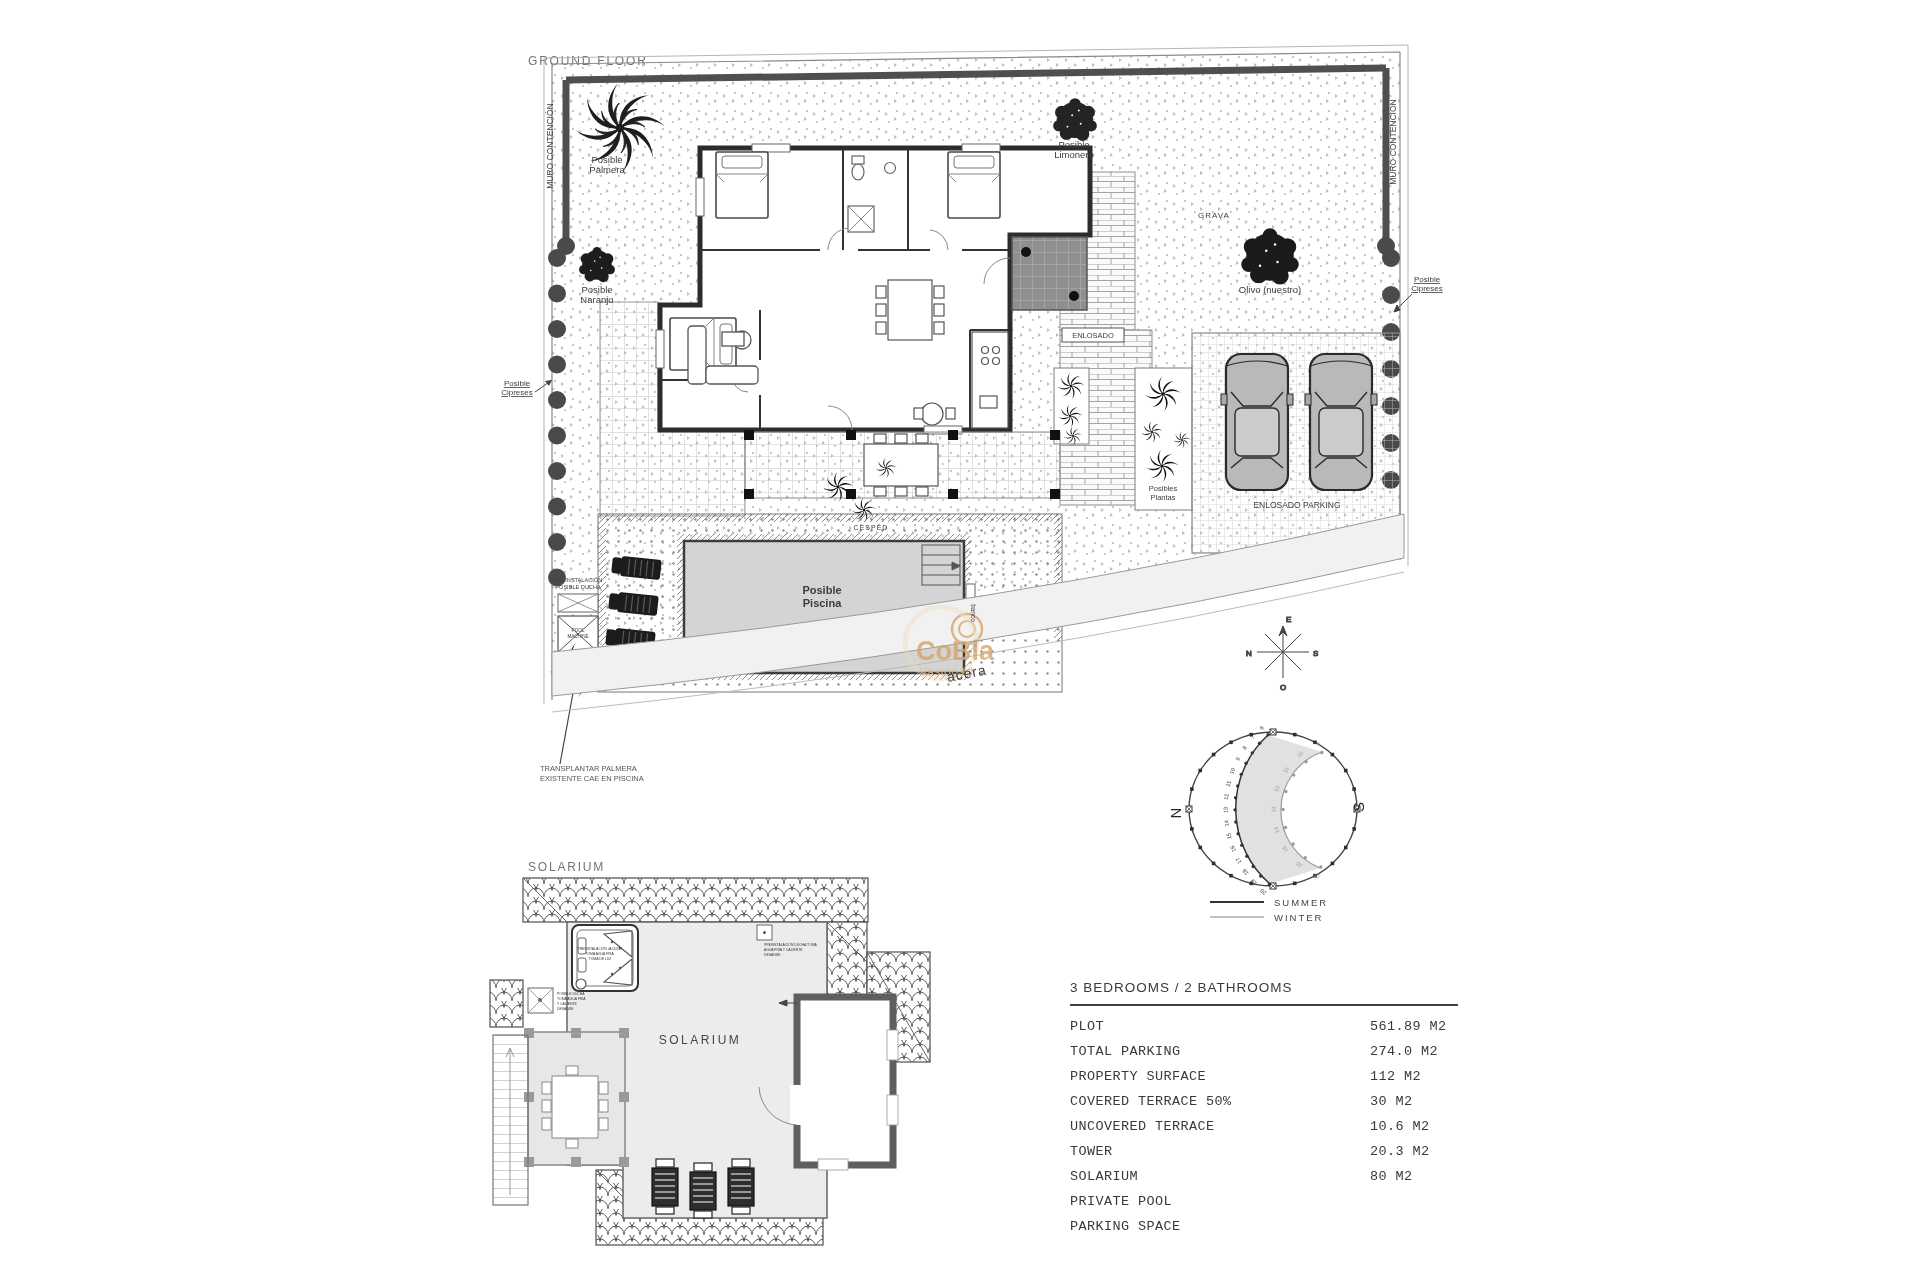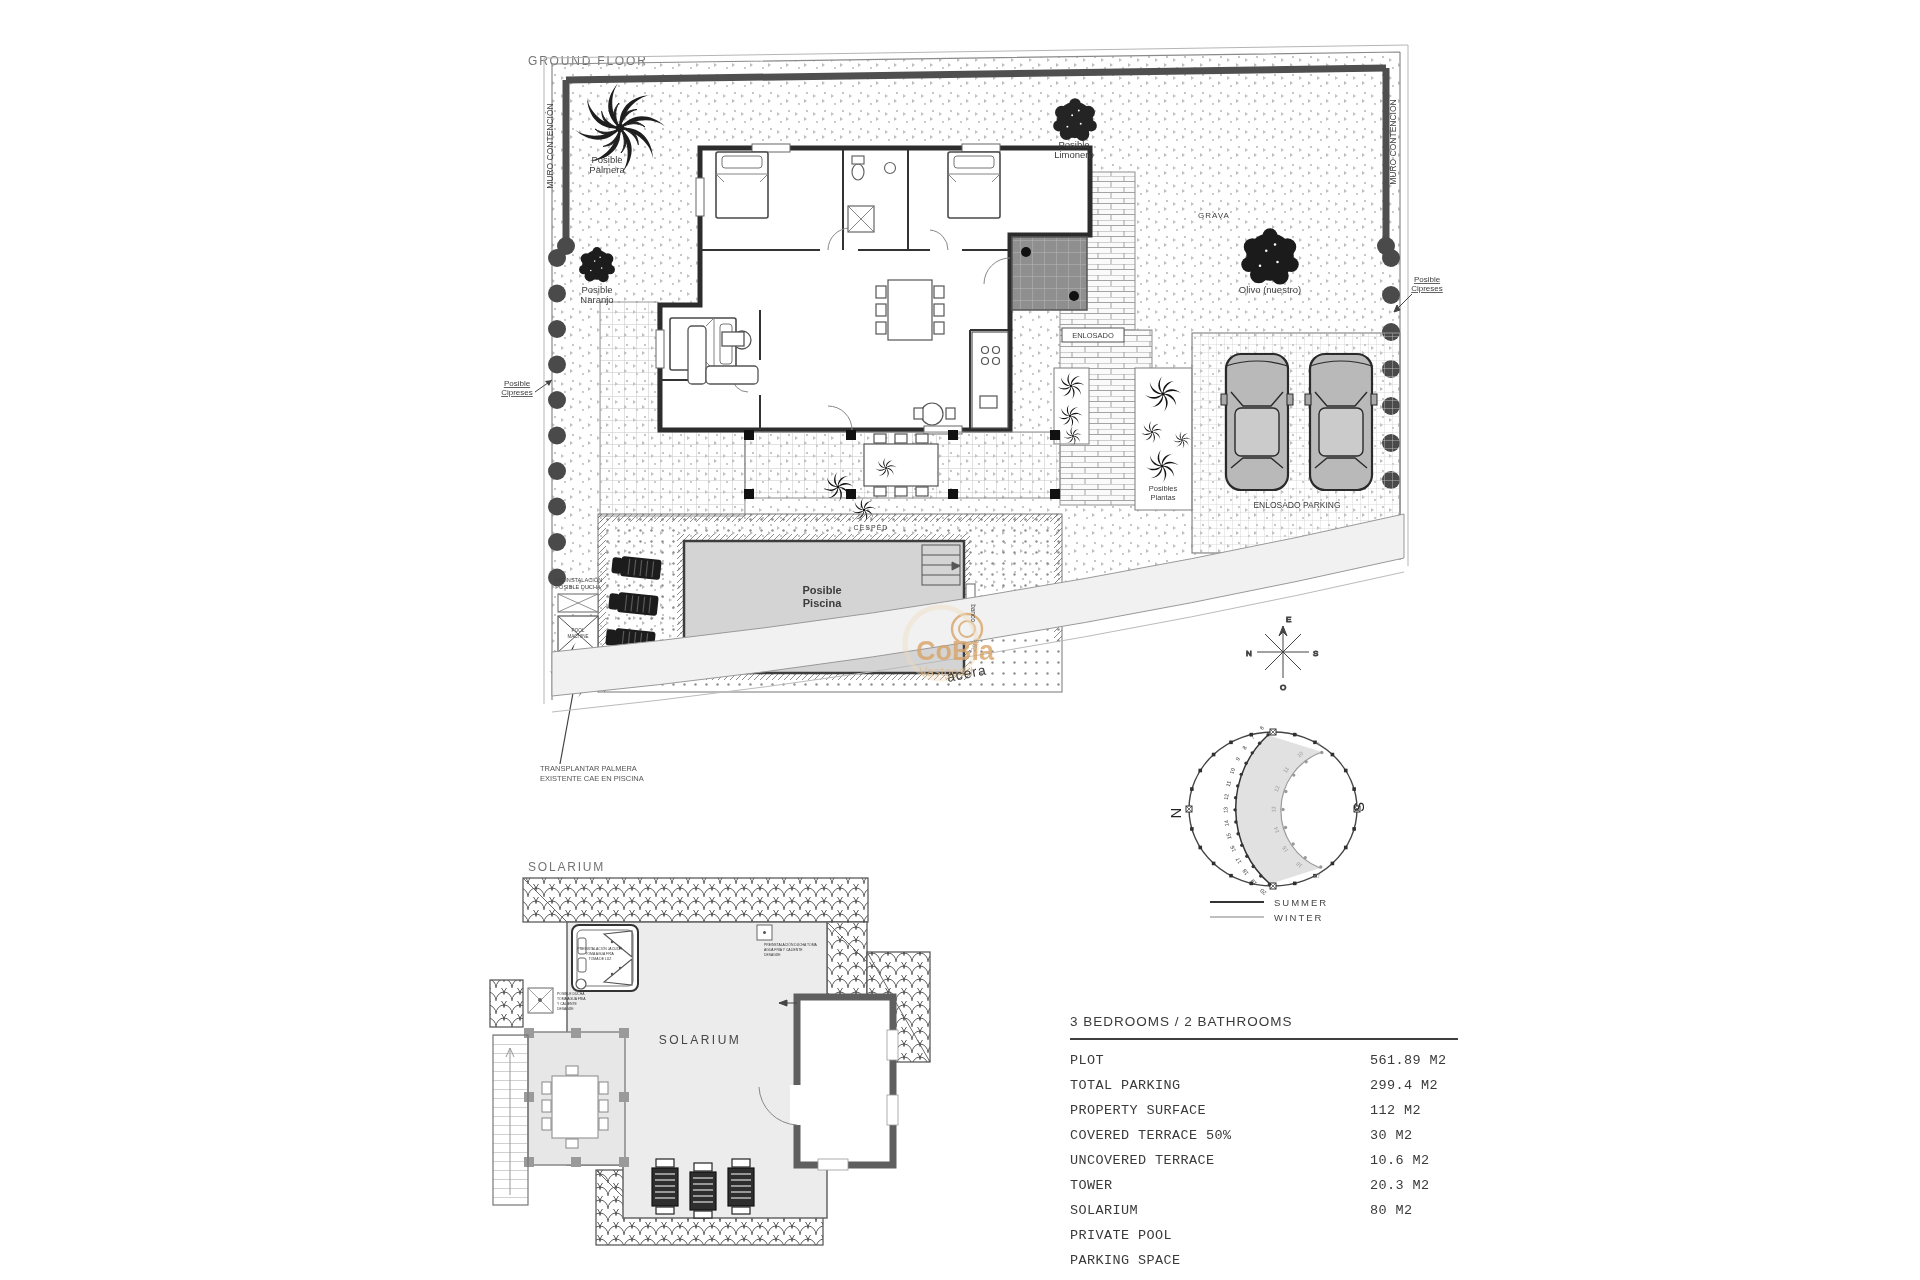--- a/index.html
+++ b/index.html
@@ -3,21 +3,21 @@
 <meta charset="utf-8">
 <style>
   html,body{margin:0;padding:0;background:#fff;}
   body{font-family:"Liberation Sans",sans-serif;color:#3a3a3a;}
   #page{position:relative;width:1920px;height:1280px;background:#fff;overflow:hidden;}
   .sheet-title{position:absolute;font-size:12px;letter-spacing:1.8px;color:#737373;margin-top:44px;}
   #gf-title{left:528px;top:10px;}
   #sol-title{left:528px;top:816px;}
   #plan-svg{position:absolute;left:0;top:0;}
   
-  #prop{position:absolute;left:1070px;top:980px;width:388px;margin-top:34px;}
+  #prop{position:absolute;left:1070px;top:980px;width:388px;}
   #prop .hdr{font-size:13.5px;letter-spacing:1px;color:#3a3a3a;padding-bottom:9px;}
   #prop .rule{border-top:2px solid #3f3f3f;margin-bottom:8px;}
   #prop .row{display:grid;grid-template-columns:300px 1fr;height:25px;line-height:25px;
              font-size:13.5px;letter-spacing:.4px;color:#3a3a3a;font-family:Liberation Mono, monospace;}
   .lbl{fill:#3c3c3c;}
   svg text{font-family:"Liberation Sans",sans-serif;}
 </style>
 </head>
 <body>
 
@@ -623,21 +623,21 @@
 
   <div id="prop">
     <div class="hdr">3 BEDROOMS / 2 BATHROOMS</div>
     <div class="rule"></div>
     <div class="row">
         <span>PLOT</span>
         <span>561.89 M2</span>
       </div>
     <div class="row">
         <span>TOTAL PARKING</span>
-        <span>299.4 M2</span>
+        <span>274.0 M2</span>
       </div>
     <div class="row">
         <span>PROPERTY SURFACE</span>
         <span>112 M2</span>
       </div>
     <div class="row">
         <span>COVERED TERRACE 50%</span>
         <span>30 M2</span>
       </div>
     <div class="row">

